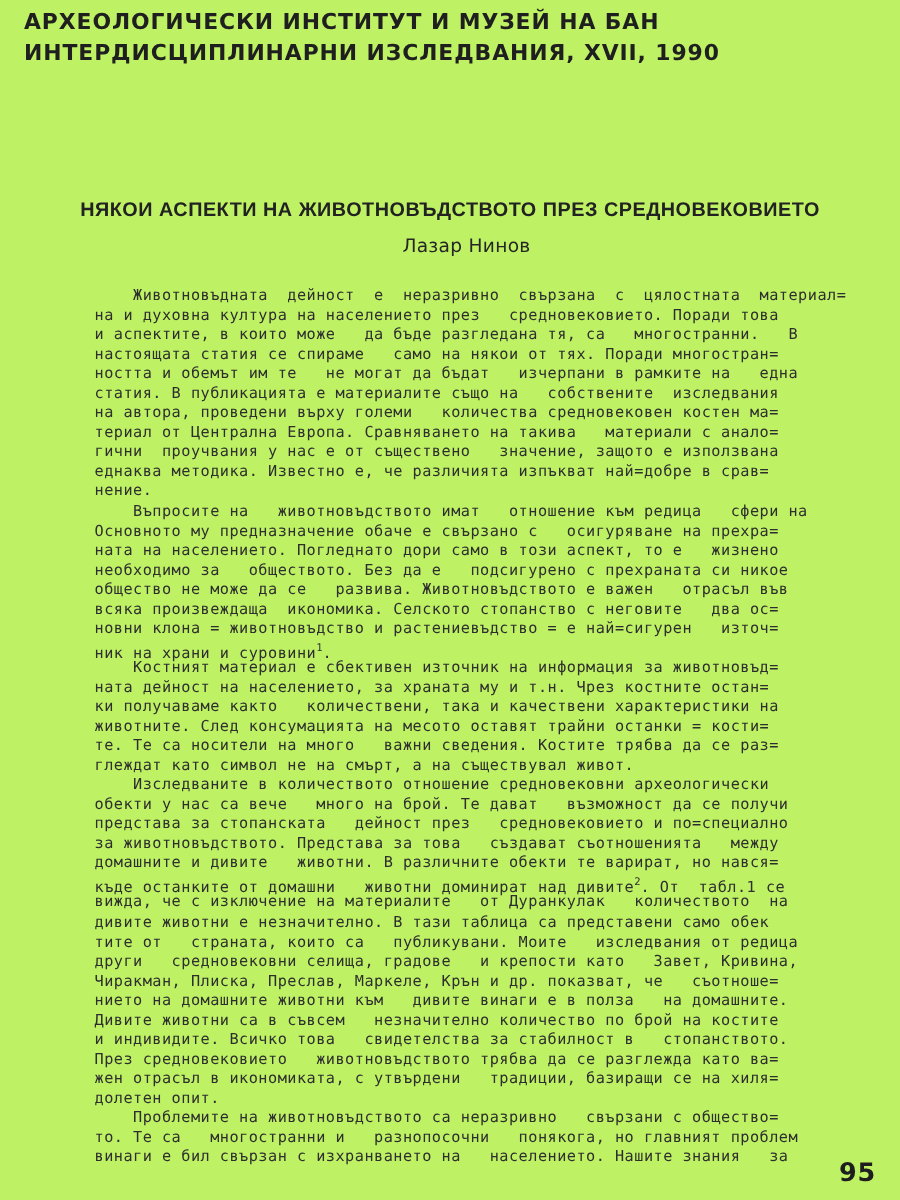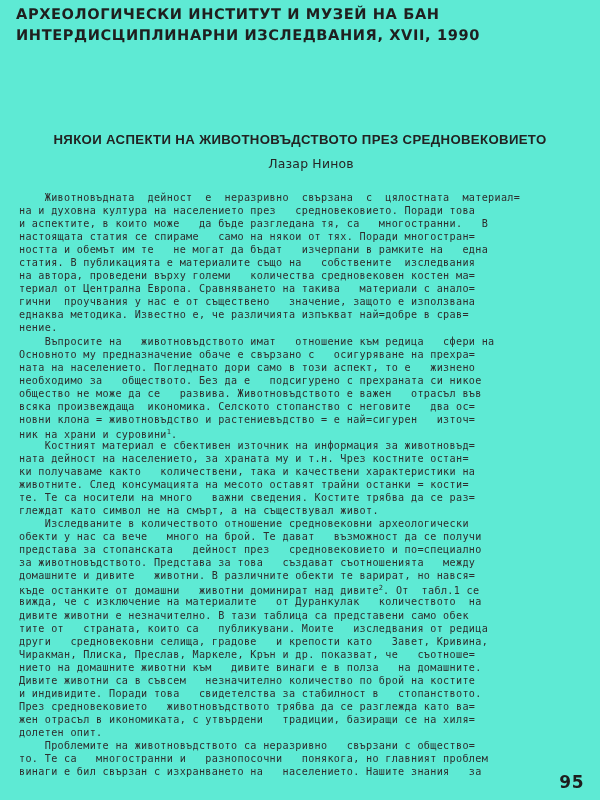--- a/index.html
+++ b/index.html
@@ -13,21 +13,21 @@
     height: 800px;
     overflow: hidden;
     font-family: "DejaVu Sans Mono", "Liberation Mono", monospace;
     color: #2b2b2b;
     position: relative;
   }
 
   .page {
     position: absolute;
     inset: 0;
-    background: #5eead4;
+    background: #bef264;
     padding: 1px;
   }
 
   
   .journal-header {
     position: absolute;
     left: 16px;
     top: 4px;
     width: 560px;
   }
@@ -77,20 +77,21 @@
     width: 566px;
   }
   .txt-line {
     font-family: "DejaVu Sans Mono", "Liberation Mono", monospace;
     font-size: 10.15px;
     line-height: 13.05px;
     letter-spacing: 0.33px;
     white-space: pre;
     color: #2e2e2e;
     height: 13.05px;
+    margin-left: 44px;
   }
 
   sup.fn {
     font-size: 7px;
     vertical-align: super;
     letter-spacing: 0;
   }
 
   
   .page-number {
@@ -149,21 +150,21 @@
       <div class="txt-line">за животновъдството. Представа за това   създават съотношенията   между</div>
       <div class="txt-line">домашните и дивите   животни. В различните обекти те варират, но нався=</div>
       <div class="txt-line">къде останките от домашни   животни доминират над дивите<sup class="fn">2</sup>. От  табл.1 се</div>
       <div class="txt-line">вижда, че с изключение на материалите   от Дуранкулак   количеството  на</div>
       <div class="txt-line">дивите животни е незначително. В тази таблица са представени само обек</div>
       <div class="txt-line">тите от   страната, които са   публикувани. Моите   изследвания от редица</div>
       <div class="txt-line">други   средновековни селища, градове   и крепости като   Завет, Кривина,</div>
       <div class="txt-line">Чиракман, Плиска, Преслав, Маркеле, Крън и др. показват, че   съотноше=</div>
       <div class="txt-line">нието на домашните животни към   дивите винаги е в полза   на домашните.</div>
       <div class="txt-line">Дивите животни са в съвсем   незначително количество по брой на костите</div>
-      <div class="txt-line">и индивидите. Поради това   свидетелства за стабилност в   стопанството.</div>
+      <div class="txt-line">и индивидите. Всичко това   свидетелства за стабилност в   стопанството.</div>
       <div class="txt-line">През средновековието   животновъдството трябва да се разглежда като ва=</div>
       <div class="txt-line">жен отрасъл в икономиката, с утвърдени   традиции, базиращи се на хиля=</div>
       <div class="txt-line">долетен опит.</div>
       <div class="txt-line">    Проблемите на животновъдството са неразривно   свързани с общество=</div>
       <div class="txt-line">то. Те са   многостранни и   разнопосочни   понякога, но главният проблем</div>
       <div class="txt-line">винаги е бил свързан с изхранването на   населението. Нашите знания   за</div>
     </div>
 
   <div class="page-number">95</div>
 

